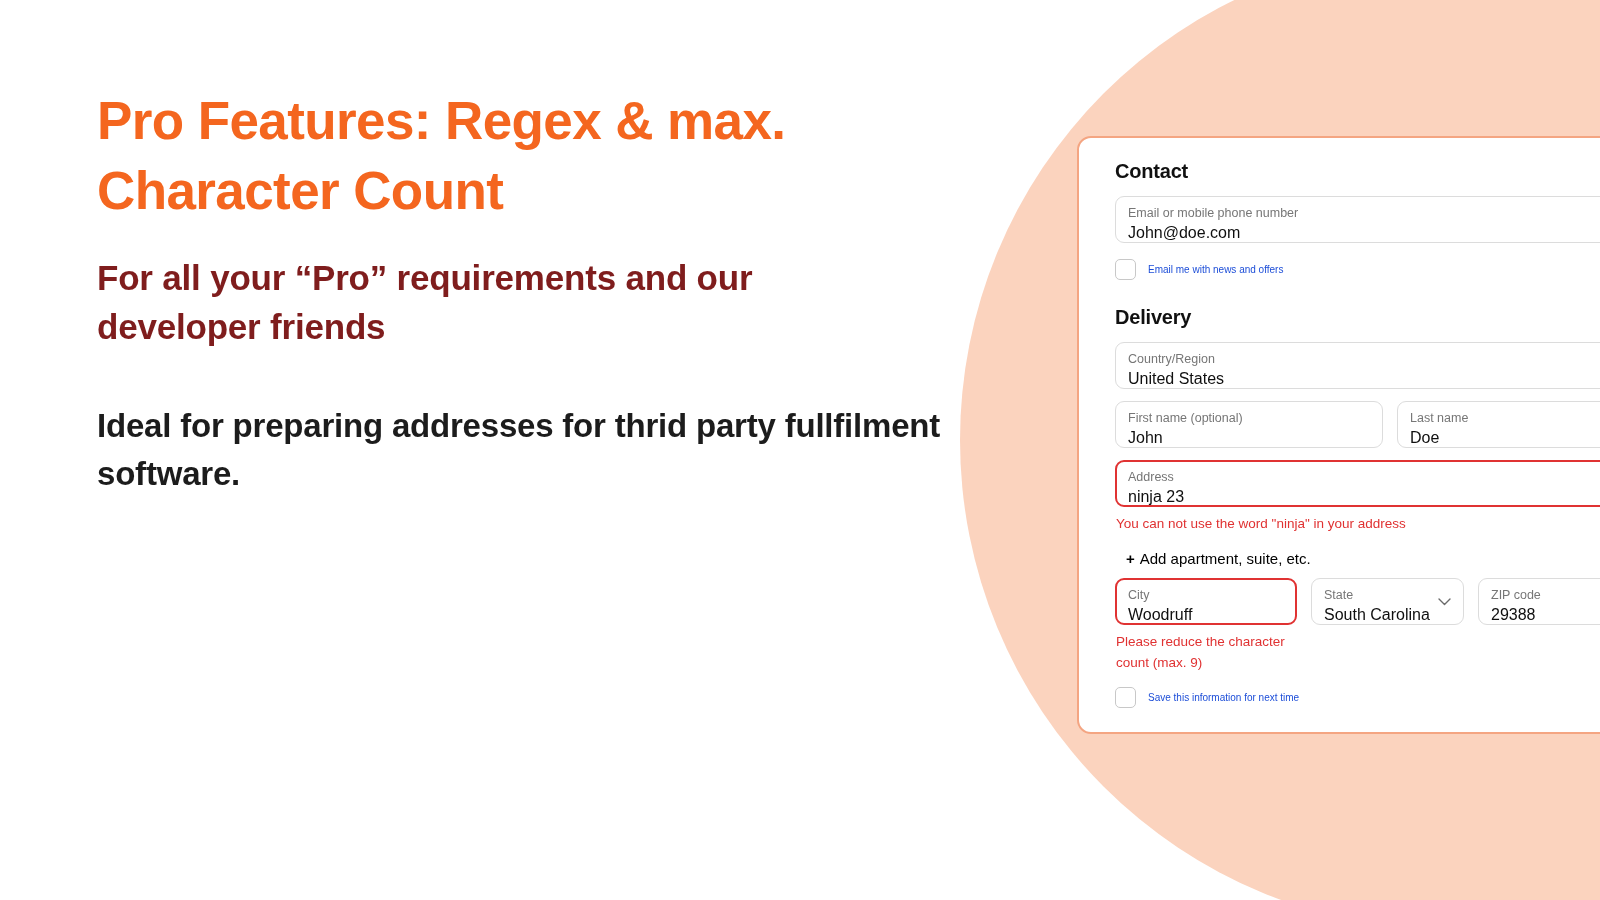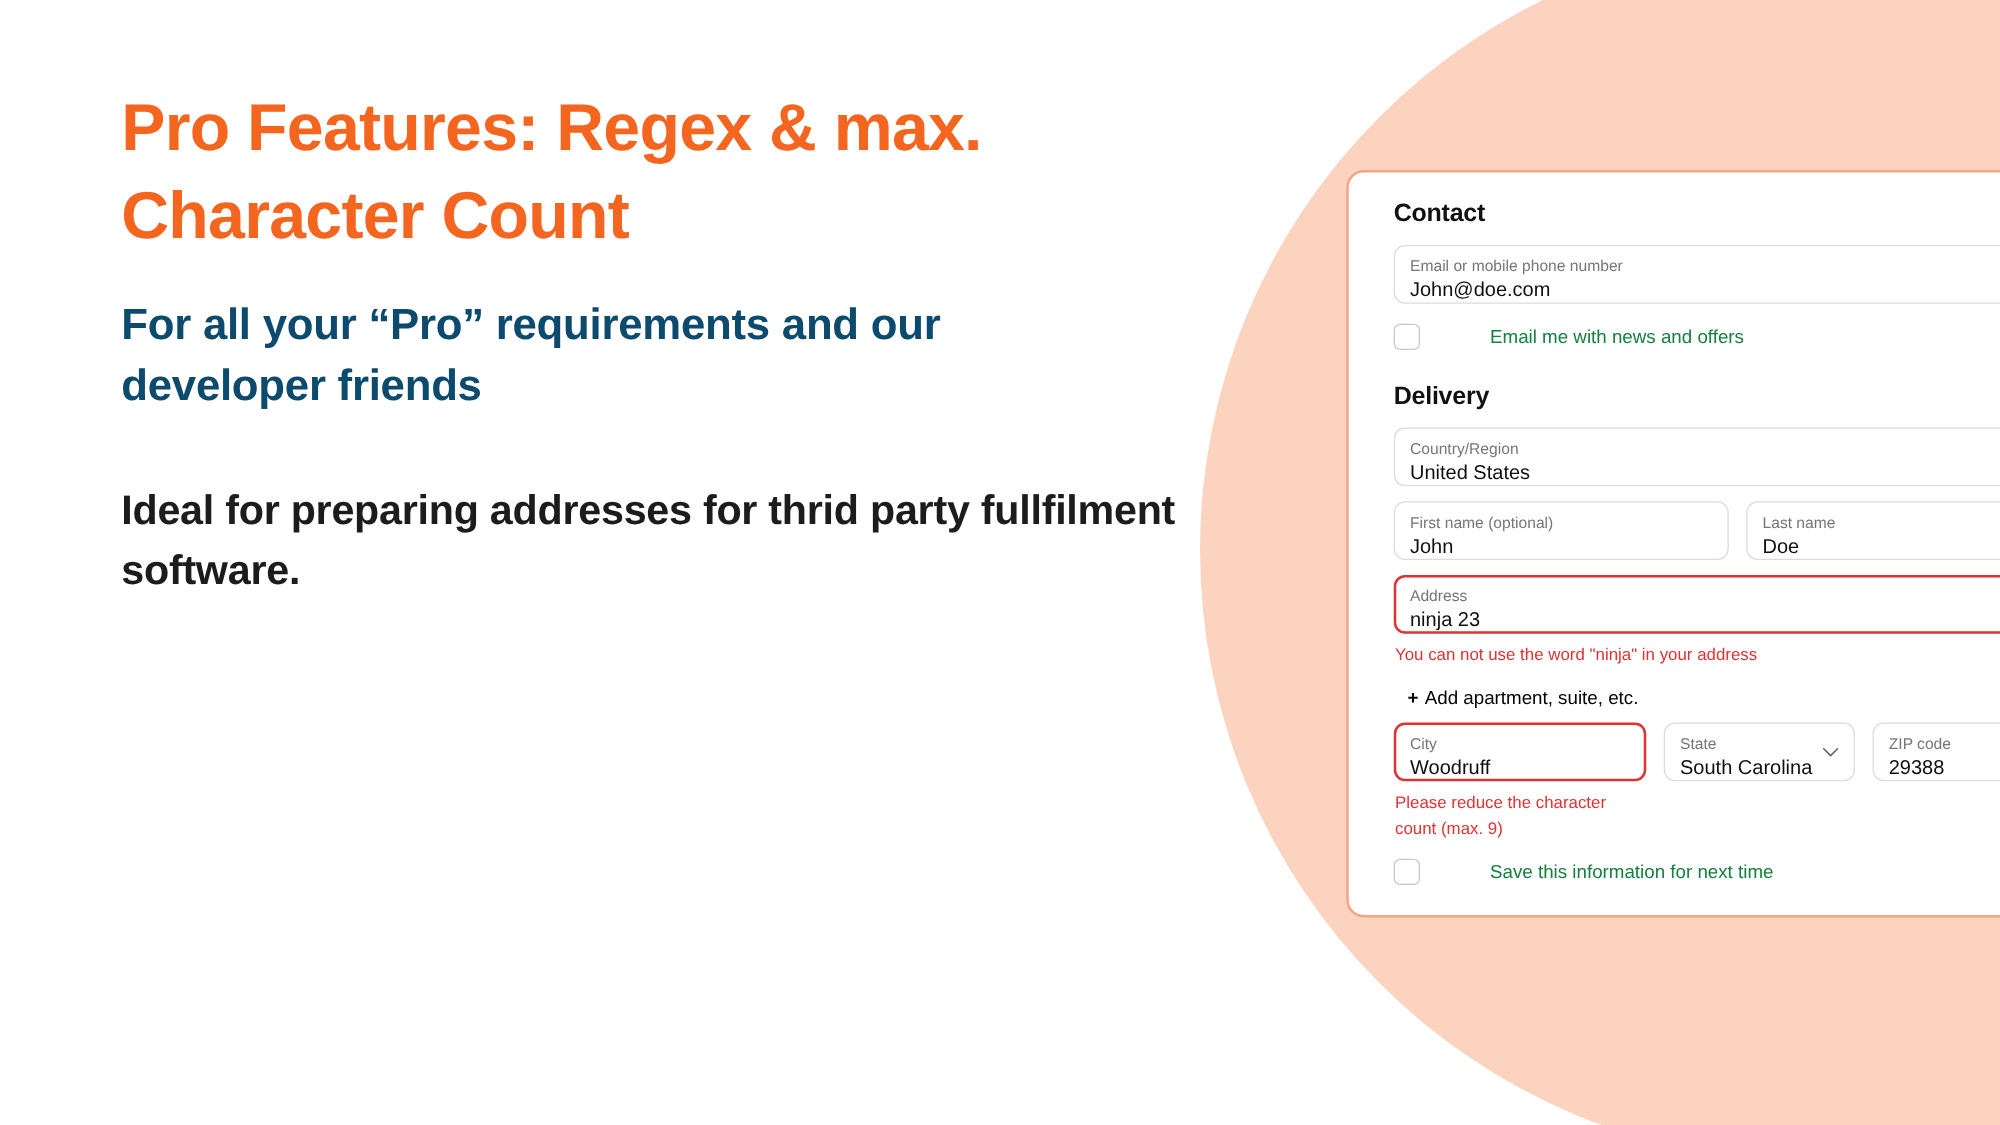--- a/index.html
+++ b/index.html
@@ -29,35 +29,35 @@
     background: #FBD3BE;
     right: -340px;
     top: -50px;
     z-index: 0;
   }
 
   
   .left-col {
     position: absolute;
     left: 97px;
-    top: 68px;
+    top: 86px;
     width: 900px;
     z-index: 2;
   }
   .headline {
     color: #F4661F;
     font-size: 53px;
     font-weight: bold;
     line-height: 1.33;
     letter-spacing: -0.6px;
     margin: 0 0 26px 0;
     max-width: 840px;
   }
   .subhead {
-    color: #0c4a6e;
+    color: #7f1d1d;
     font-size: 35px;
     font-weight: bold;
     line-height: 1.41;
     letter-spacing: -0.2px;
     margin: 0 0 22px 0;
     max-width: 800px;
   }
   ul.feature-list {
     list-style: none;
     margin: 0 0 18px 0;
@@ -141,21 +141,21 @@
     line-height: 1.2;
     white-space: nowrap;
     overflow: hidden;
   }
   .field-row { display: flex; gap: 14px; }
   .mt12 { margin-top: 12px; }
   .mt10 { margin-top: 10px; }
 
   .w-full  { width: 520px; }
   .w-name  { width: 268px; }
-  .w-city  { width: 202px; }
+  .w-city  { width: 182px; }
   .w-state { width: 153px; }
   .w-zip   { width: 150px; }
 
   .chevron {
     position: absolute;
     right: 12px;
     top: 50%;
     transform: translateY(-50%);
     width: 13px;
     height: 8px;
@@ -191,24 +191,23 @@
   .checkbox-box {
     width: 19px;
     height: 19px;
     border: 1.6px solid #c8c8c8;
     border-radius: 5px;
     background: #ffffff;
     flex: 0 0 auto;
     cursor: pointer;
   }
   .checkbox-label {
-    font-size: 15px;
-    color: #15803d;
+    font-size: 10px;
+    color: #1d4ed8;
     white-space: nowrap;
-    margin-left: 44px;
   }
 </style>
 </head>
 <body>
 
 <div id="slide">
 
   <div class="peach-blob"></div>
 
   <div class="left-col">

